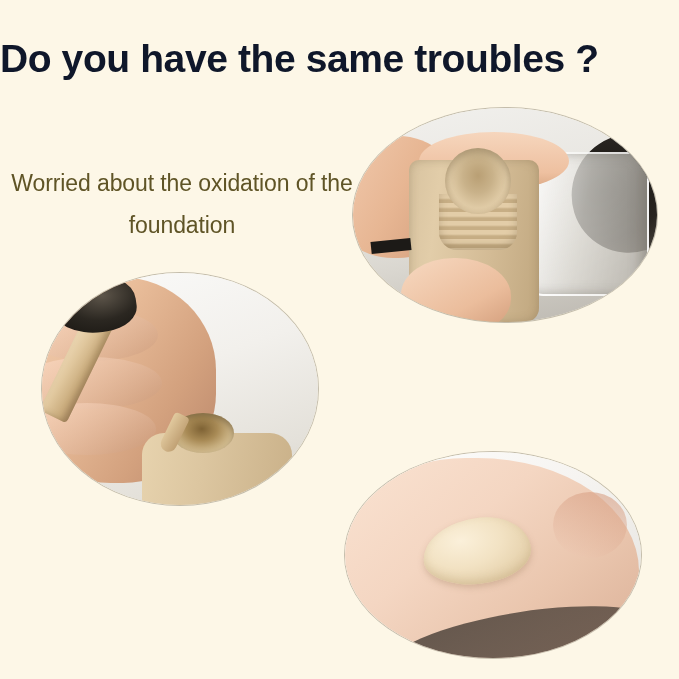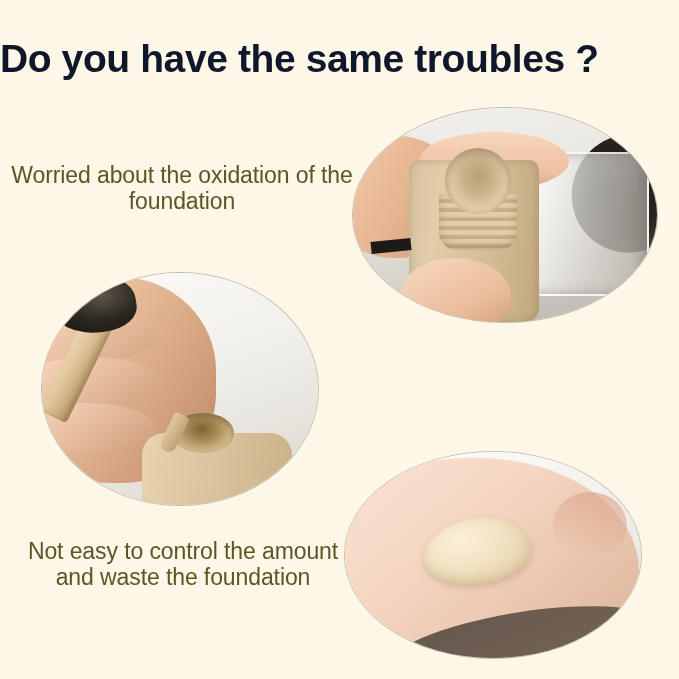--- a/index.html
+++ b/index.html
@@ -31,21 +31,21 @@
     letter-spacing: -0.4px;
     color: #0f172a;
     white-space: nowrap;
   }
 
   
   .caption {
     position: absolute;
     color: #5f5426;
     font-size: 23px;
-    line-height: 26px;
+    line-height: 42px;
     font-weight: 400;
     text-align: center;
     letter-spacing: -0.1px;
   }
   #caption-oxidation {
     left: 8px;
     top: 162px;
     width: 348px;
   }
   #caption-stain {
@@ -340,21 +340,20 @@
       <div class="knuckle3"></div>
       <div class="bottlebody"></div>
       <div class="bottlemouth"></div>
       <div class="pipette"></div>
       <div class="tip"></div>
       <div class="cap"></div>
     </div>
   </div>
 
 
-  <div class="caption" id="caption-waste">Not easy to control the amount and waste the foundation</div>
 
   <div class="photo" id="photo-swatch">
     <div class="inner">
       <div class="bg"></div>
       <div class="hand"></div>
       <div class="fingerfold"></div>
       <div class="shadowedge"></div>
       <div class="drop"></div>
     </div>
   </div>

